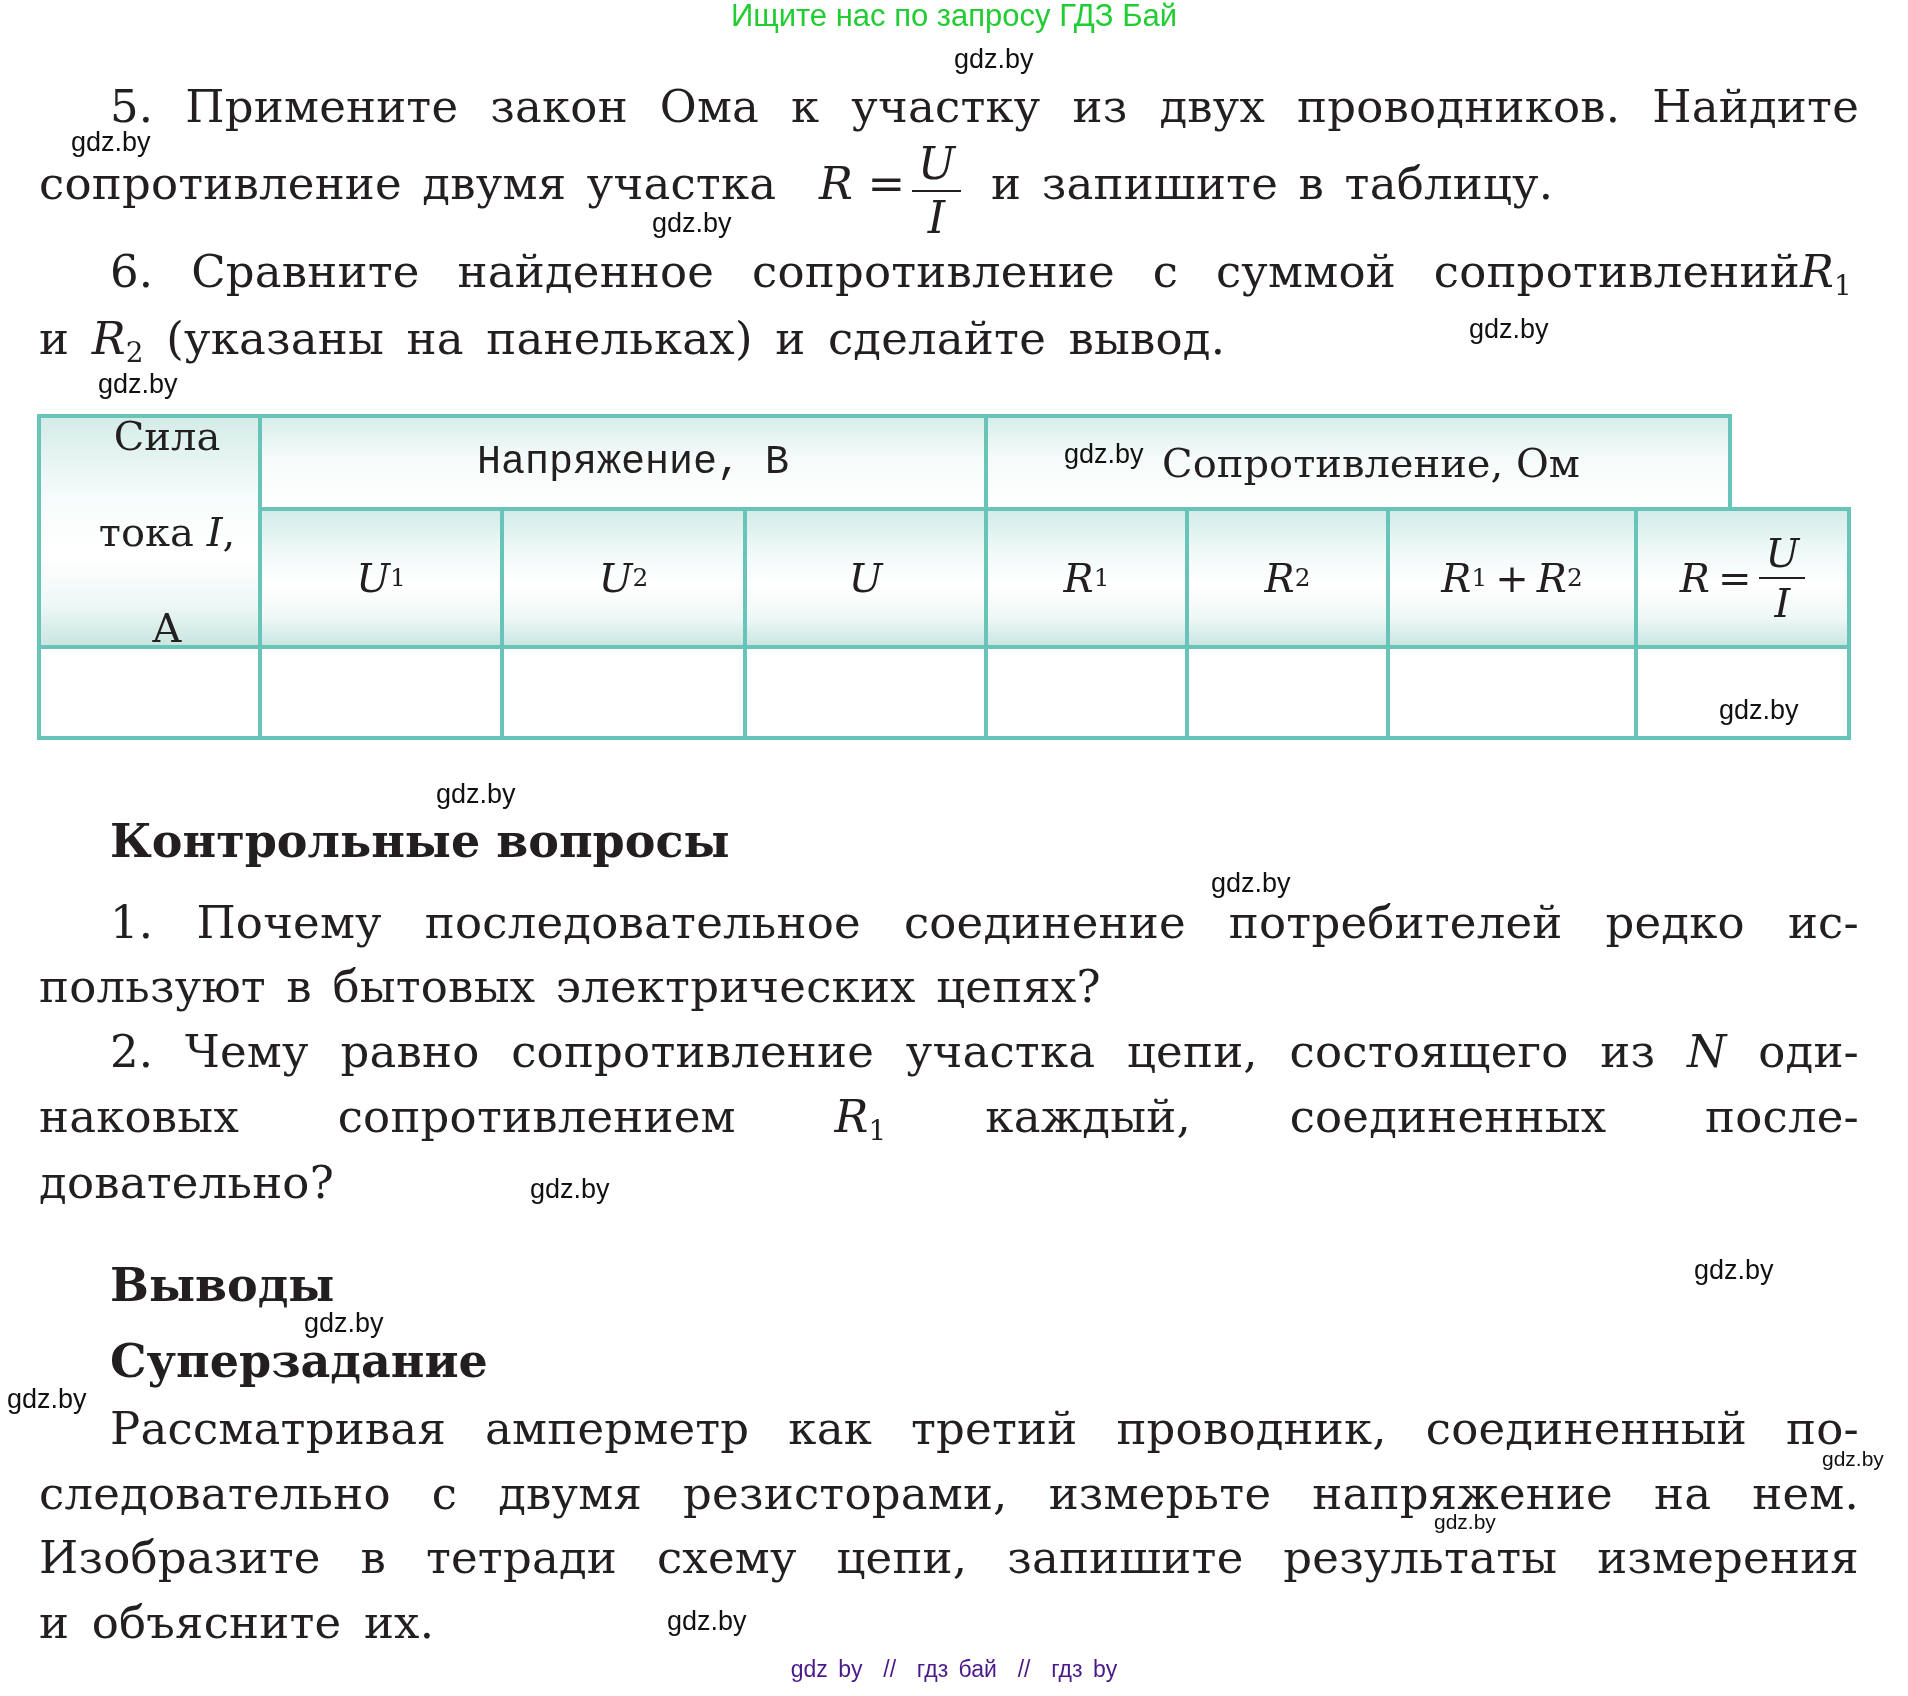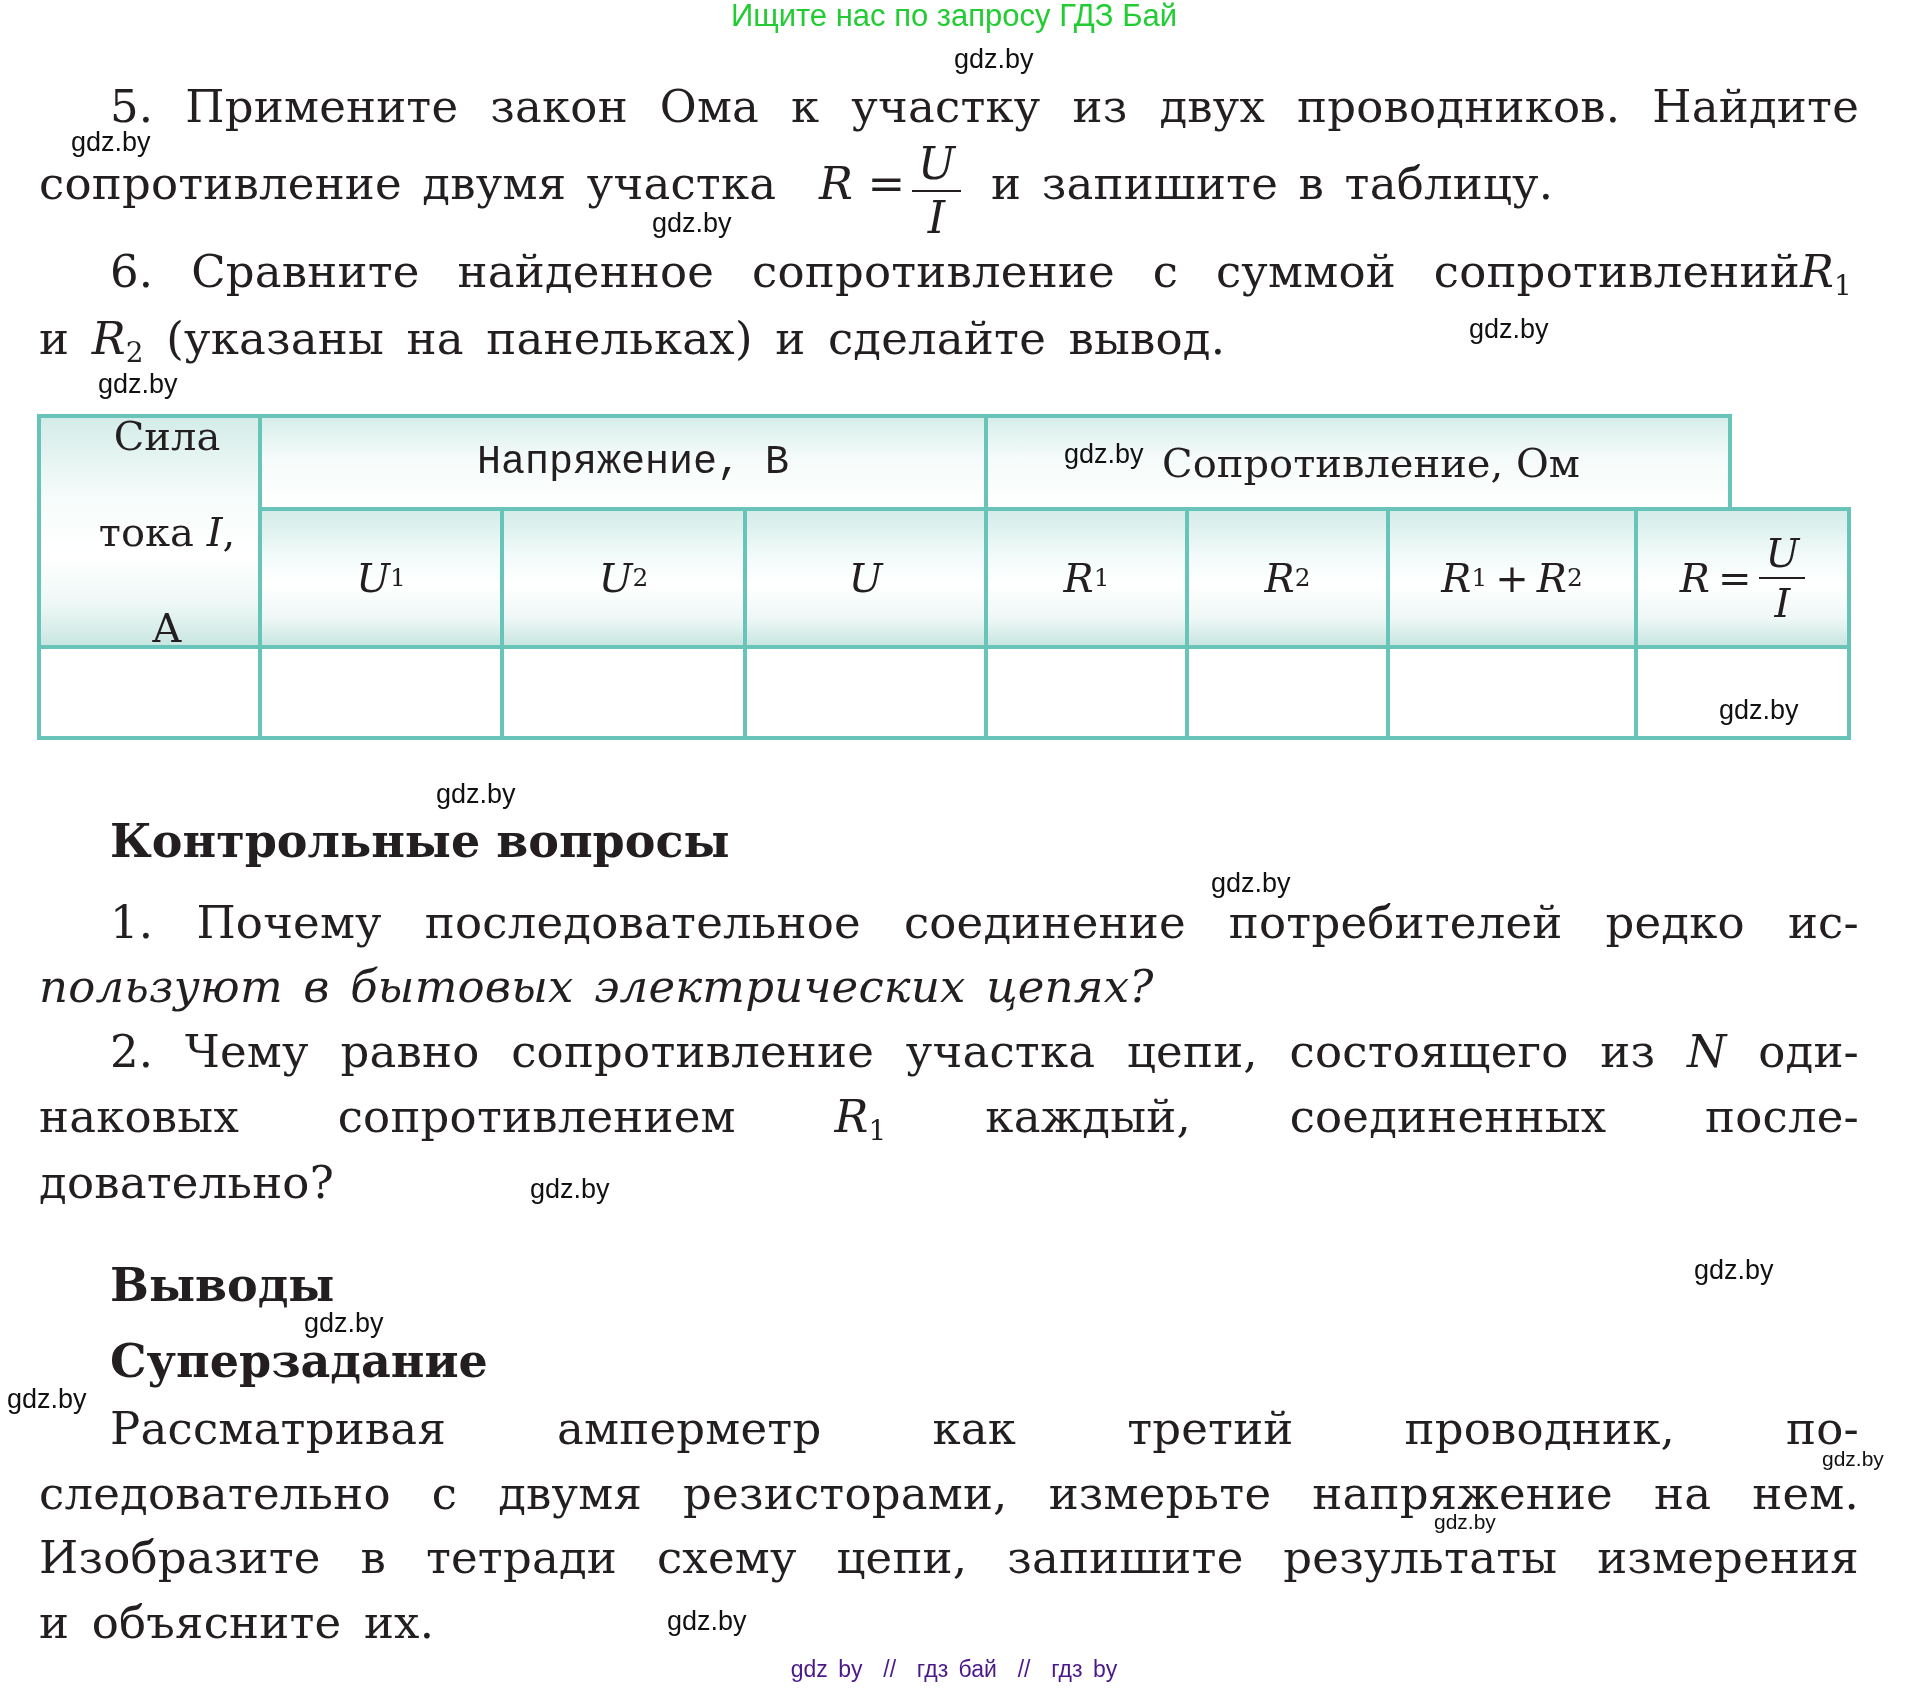--- a/index.html
+++ b/index.html
@@ -154,21 +154,21 @@
 
 <div class="abs line just" style="left:110px; width:1749px; top:900px;">
   <span>1.</span>
   <span>Почему</span>
   <span>последовательное</span>
   <span>соединение</span>
   <span>потребителей</span>
   <span>редко</span>
   <span>ис-</span>
 </div>
-<div class="abs line" style="left:39px; top:964px; word-spacing:6px;font-style:italic;">пользуют в бытовых электрических цепях?</div>
+<div class="abs line" style="left:39px; top:964px; word-spacing:6px;">пользуют в бытовых электрических цепях?</div>
 
 <div class="abs line just" style="left:110px; width:1749px; top:1029px;">
   <span>2.</span>
   <span>Чему</span>
   <span>равно</span>
   <span>сопротивление</span>
   <span>участка</span>
   <span>цепи,</span>
   <span>состоящего</span>
   <span>из</span>
@@ -188,20 +188,21 @@
 <div class="abs heading" style="left:110px; top:1262px;">Выводы</div>
 
 <div class="abs heading" style="left:110px; top:1338px;">Суперзадание</div>
 
 <div class="abs line just" style="left:110px; width:1749px; top:1406px;">
   <span>Рассматривая</span>
   <span>амперметр</span>
   <span>как</span>
   <span>третий</span>
   <span>проводник,</span>
+  <span>соединенный</span>
   <span>по-</span>
 </div>
 <div class="abs line just" style="left:39px; width:1820px; top:1471px;">
   <span>следовательно</span>
   <span>с</span>
   <span>двумя</span>
   <span>резисторами,</span>
   <span>измерьте</span>
   <span>напряжение</span>
   <span>на</span>

